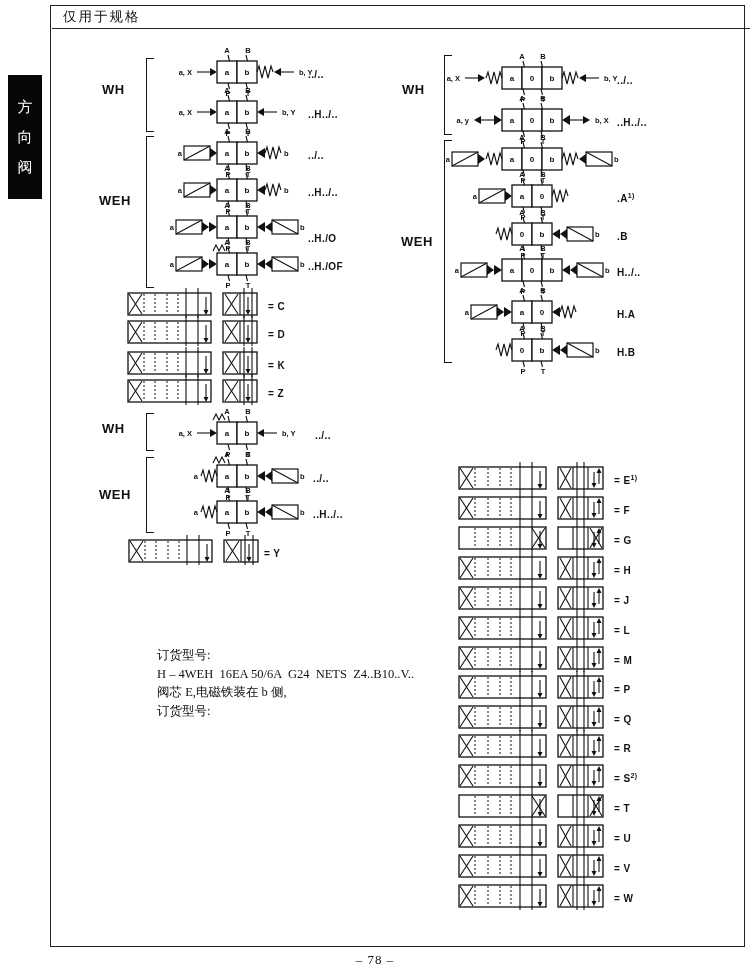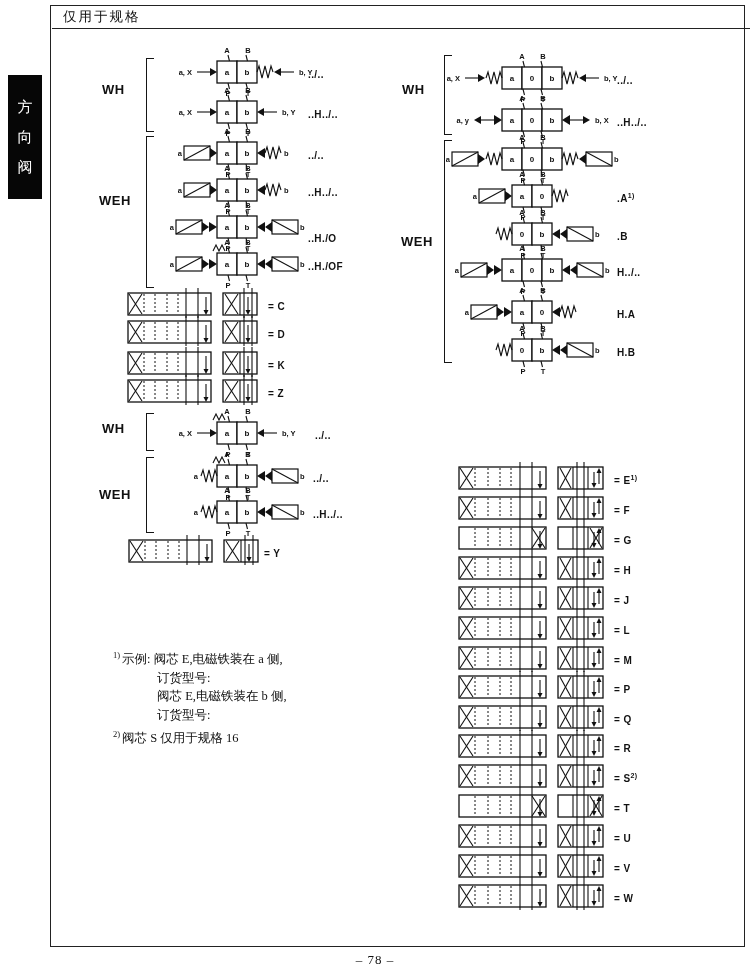--- a/index.html
+++ b/index.html
@@ -1085,21 +1085,20 @@
           <line x1="37" y1="12" x2="37" y2="25" stroke="#111" stroke-width="1.1"></line>
           <polygon points="34.5,23 39.5,23 37,28" fill="#111"></polygon>
           <line x1="42" y1="11" x2="42" y2="24" stroke="#111" stroke-width="1.1"></line>
           <polygon points="39.5,13 44.5,13 42,8" fill="#111"></polygon>
         </svg>
       </div>
       <div class="abs" style="left: 614px; top: 888px;"><span class="code">= W</span></div>
     </div>
 
   <div class="fn-block">
-    <div class="fn-line"><sup>1)</sup><span>示例: 阀芯 E,电磁铁装在 a 侧,</span></div>
     <div class="fn-line ind"><span>订货型号:</span></div>
+    <div class="fn-line ind"><span>H – 4WEH  16EA 50/6A  G24  NETS  Z4..B10..V..</span></div>
     <div class="fn-line ind"><span>阀芯 E,电磁铁装在 b 侧,</span></div>
     <div class="fn-line ind"><span>订货型号:</span></div>
-    <div class="fn-line"><sup>2)</sup><span>阀芯 S 仅用于规格 16</span></div>
   </div>
 
   <div class="page-num">– 78 –</div>
 </div>
 
 </body></html>

